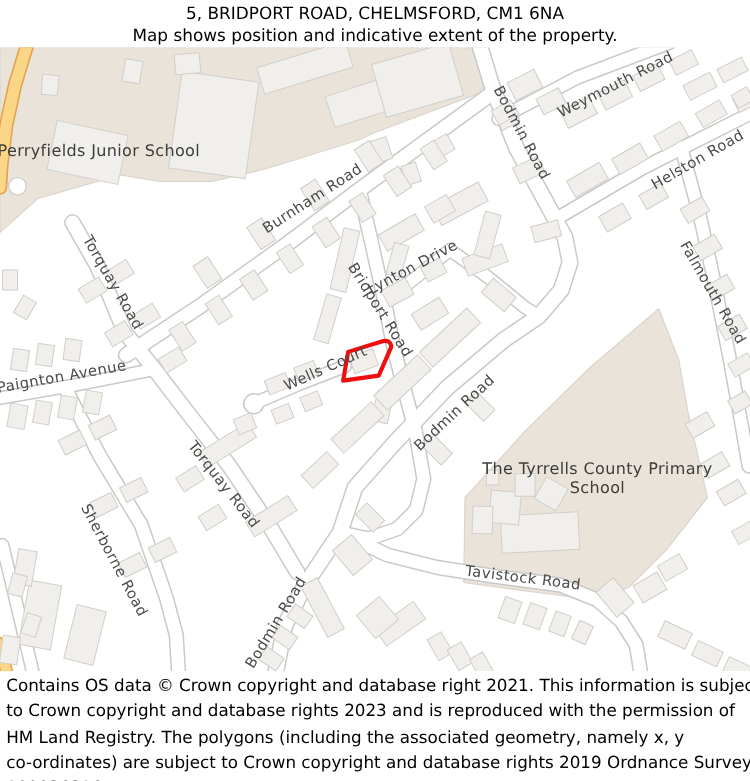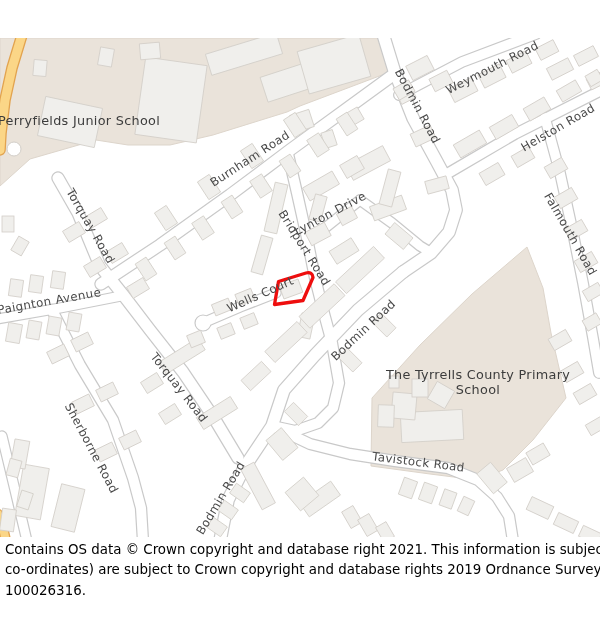--- a/index.html
+++ b/index.html
@@ -13,20 +13,24 @@
   #map-svg{display:block;width:600px;height:499px;}
   #map-svg text{font-family:"DejaVu Sans",sans-serif;}
   #footer{position:absolute;top:537px;left:0;width:600px;height:88px;background:#ffffff;
           padding:3px 0 0 5px;box-sizing:border-box;}
   #footer .fl{font-size:13.4px;line-height:20.3px;color:#000;white-space:nowrap;}
 </style>
 </head>
 <body>
 
 <div id="page">
+  <div id="header">
+    <div class="t1">5, BRIDPORT ROAD, CHELMSFORD, CM1 6NA</div>
+    <div class="t2">Map shows position and indicative extent of the property.</div>
+  </div>
 
   <div id="map-wrap">
     <svg id="map-svg" xmlns="http://www.w3.org/2000/svg" viewBox="0 0 600 499">
         <rect x="0" y="0" width="600" height="499" fill="#ffffff"></rect>
         <polygon points="0,0 380,0 390,34 300,68 287,74 213,97 170,107 128,107 96,102 30,121 0,148" fill="#eae3da" stroke="#ddd5cb" stroke-width="1"></polygon>
         <polygon points="527,209 543,250 551,295 566,360 533,402 503,432 477,442 430,436 371,428 372,360 420,307 472,256" fill="#eae3da" stroke="#ddd5cb" stroke-width="1"></polygon>
         <polyline points="22,-3 12,30 5,62 1,95 0,112" fill="none" stroke="#e2a34f" stroke-width="11.6" stroke-linecap="round" stroke-linejoin="round"></polyline>
         <polyline points="22,-3 12,30 5,62 1,95 0,112" fill="none" stroke="#fbd687" stroke-width="9" stroke-linecap="round" stroke-linejoin="round"></polyline>
         <polyline points="-2,476 3,490 6,503" fill="none" stroke="#e2a34f" stroke-width="10.6" stroke-linecap="round" stroke-linejoin="round"></polyline>
         <polyline points="-2,476 3,490 6,503" fill="none" stroke="#fbd687" stroke-width="8" stroke-linecap="round" stroke-linejoin="round"></polyline>
@@ -215,16 +219,18 @@
         <text font-size="11.8" fill="#4a4a4a" text-anchor="middle" letter-spacing="0.4" transform="translate(224,462) rotate(-59)">Bodmin Road</text>
         <text font-size="11.8" fill="#4a4a4a" text-anchor="middle" letter-spacing="0.4" transform="translate(418,428) rotate(7)">Tavistock Road</text>
         <text x="79" y="87" font-size="12.8" fill="#3c3c3c" text-anchor="middle" letter-spacing="0.3">Perryfields Junior School</text>
         <text x="478" y="341" font-size="12.8" fill="#3c3c3c" text-anchor="middle" letter-spacing="0.3">The Tyrrells County Primary</text>
         <text x="478" y="356" font-size="12.8" fill="#3c3c3c" text-anchor="middle" letter-spacing="0.3">School</text>
       </svg>
   </div>
 
   <div id="footer">
     <div class="fl">Contains OS data © Crown copyright and database right 2021. This information is subject</div>
+    <div class="fl">to Crown copyright and database rights 2023 and is reproduced with the permission of</div>
+    <div class="fl">HM Land Registry. The polygons (including the associated geometry, namely x, y</div>
     <div class="fl">co-ordinates) are subject to Crown copyright and database rights 2019 Ordnance Survey</div>
     <div class="fl">100026316.</div>
   </div>
 </div>
 
 </body></html>

